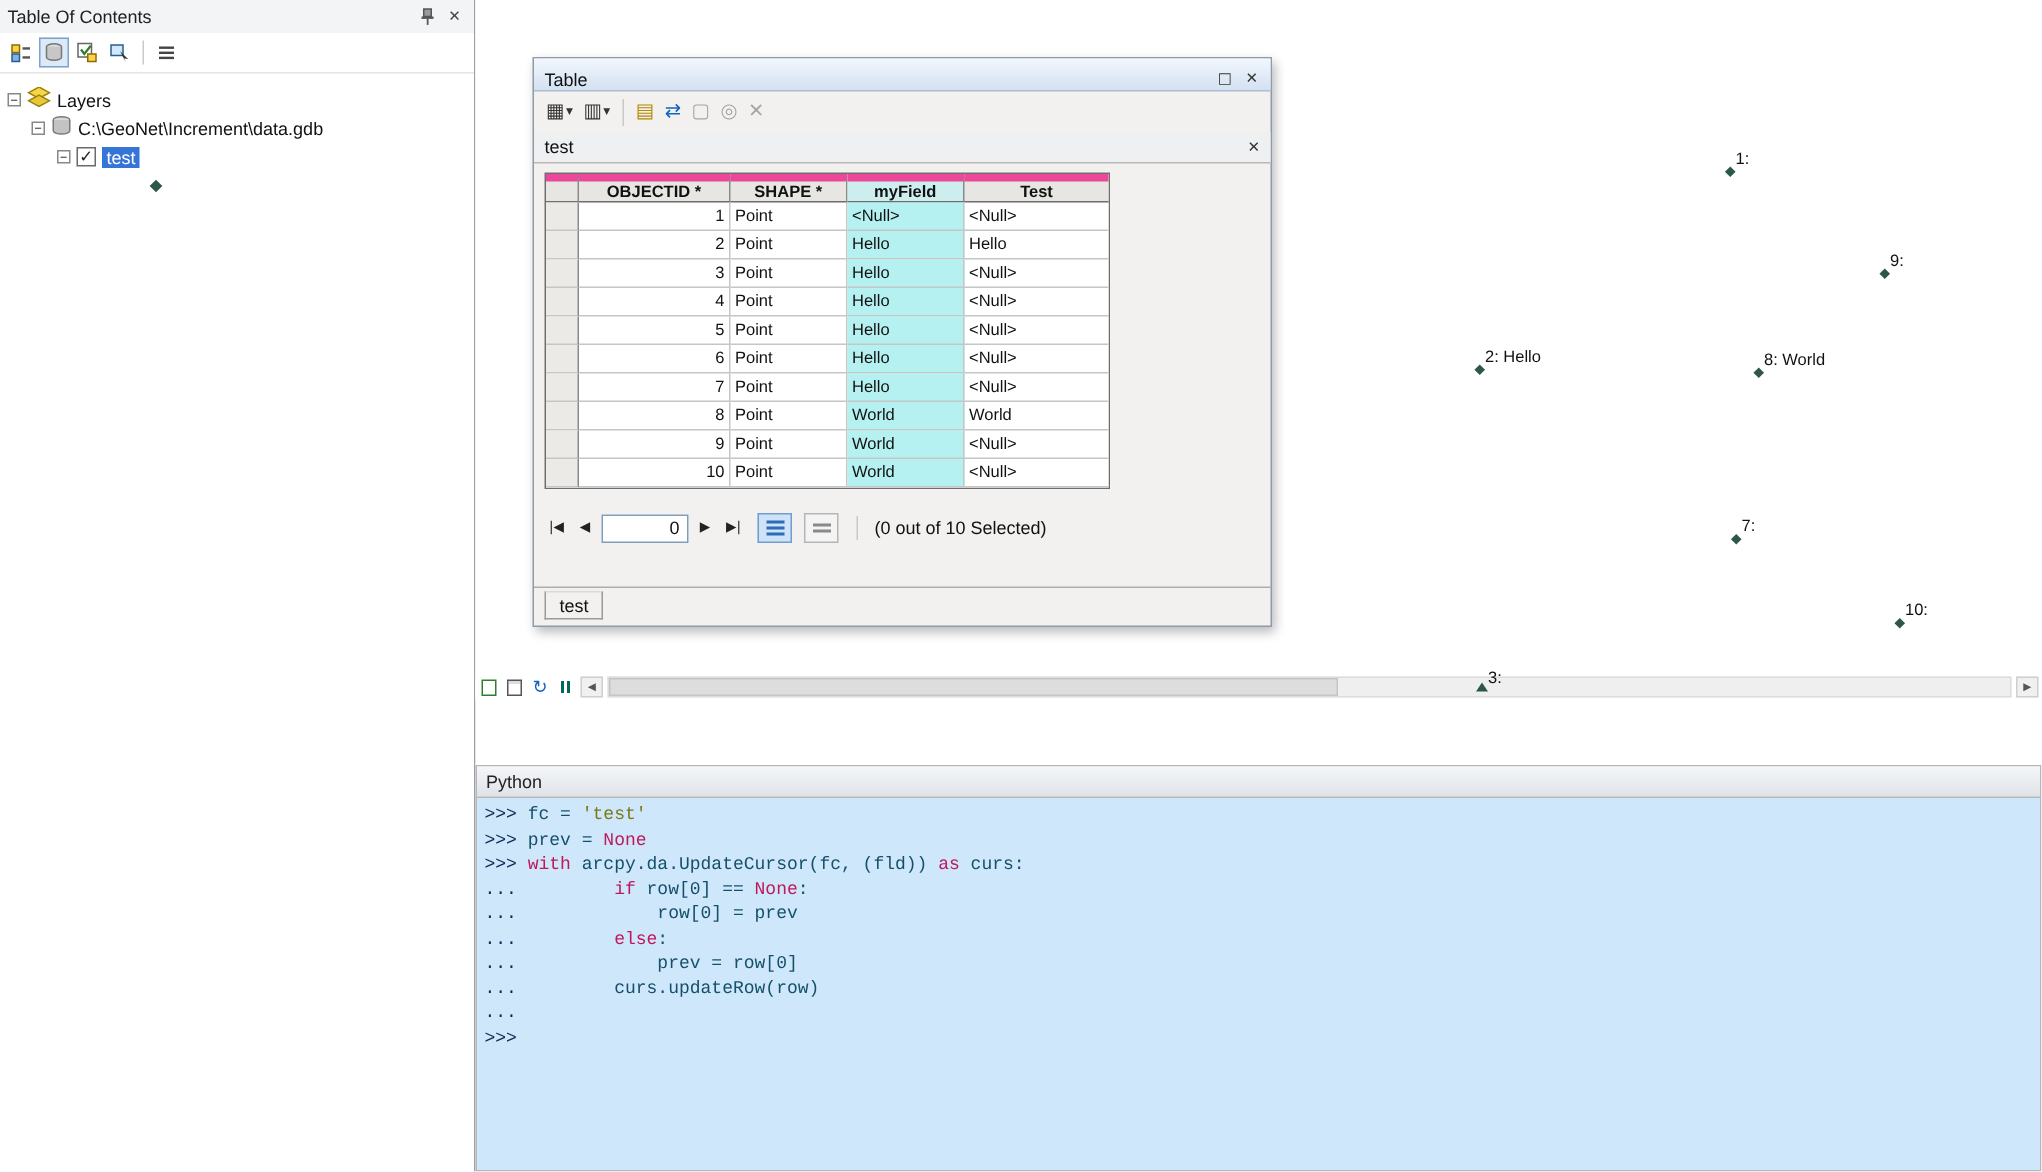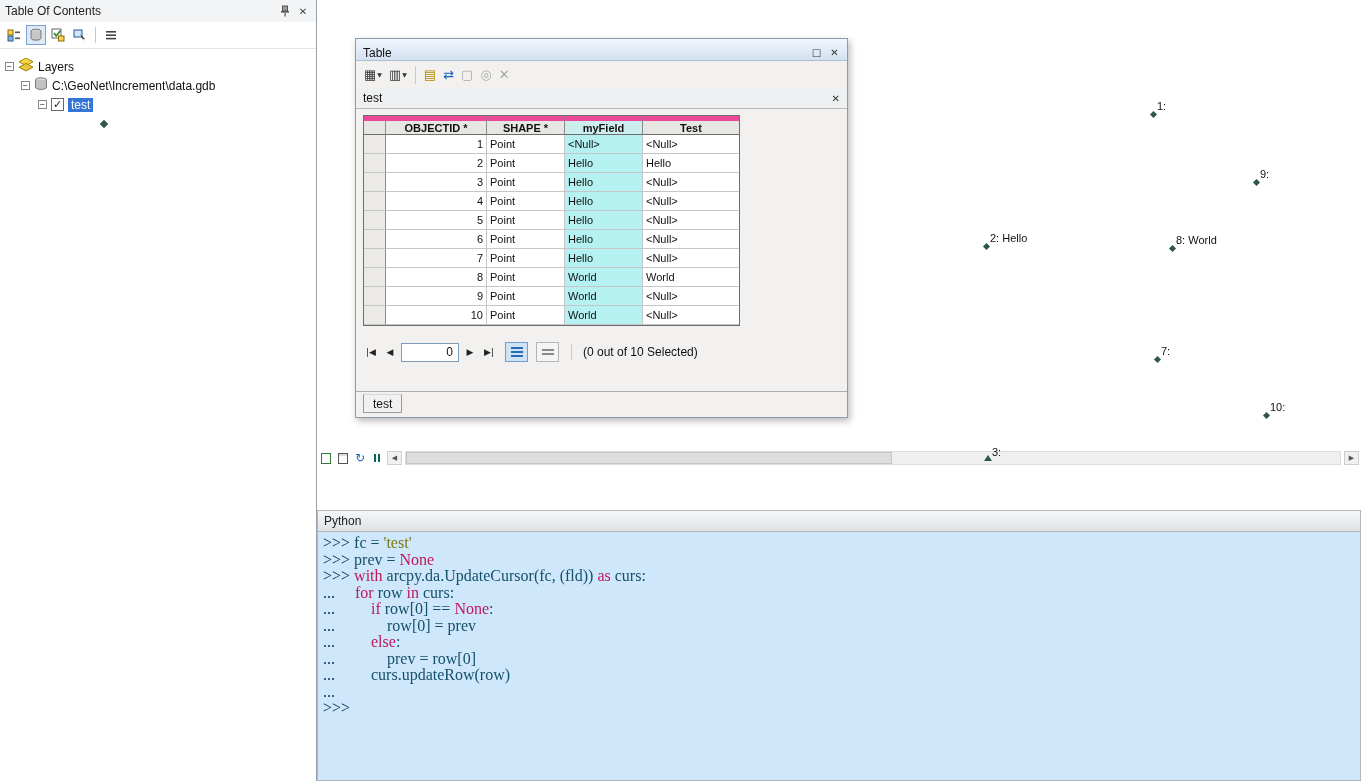--- a/index.html
+++ b/index.html
@@ -48,22 +48,22 @@
   .pause-bars i{display:block;width:2px;height:8px;background:#00695c}
   .scroll-btn{width:15px;height:14px;background:#f0f0f0;border:1px solid #cfcfcf;display:inline-flex;align-items:center;
     justify-content:center;font-size:7px;color:#555;font-family:"DejaVu Sans",sans-serif}
   .scroll-track{flex:1;height:14px;background:#efefef;border:1px solid #dcdcdc;position:relative}
   .scroll-thumb{position:absolute;left:0;top:0;height:12px;width:52%;background:#dddddd;border:1px solid #c5c5c5}
 
   
   .python-panel{position:absolute;left:0;top:510px;width:1044px;height:271px;border:1px solid #b6b6b6;z-index:3}
   .py-title{height:21px;background:linear-gradient(#f4f6f8,#dfe3e8);border-bottom:1px solid #b6b6b6;
     display:flex;align-items:center;padding-left:6px;color:#222}
-  .py-code{height:248px;background:var(--pybg,#cfe7fa);font-family:Liberation Serif, serif;
-    font-size:16px;line-height:16.5px;padding:3px 5px;overflow:hidden}
+  .py-code{height:248px;background:var(--pybg,#cfe7fa);font-family:Liberation Mono, monospace;
+    font-size:12px;line-height:16.5px;padding:3px 5px;overflow:hidden}
   .code-line{white-space:pre}
   .tk-p{color:#0d2a55}
   .tk-t{color:#15506b}
   .tk-k{color:#be185d}
   .tk-s{color:#7a7a17}
 
   
   .table-window{position:absolute;left:38px;top:38px;width:493px;height:380px;background:#f2f1f0;
     border:1px solid #8e9bab;box-shadow:2px 3px 7px rgba(0,0,0,.28);z-index:10}
   .tw-titlebar{height:22px;display:flex;align-items:flex-end;padding:0 4px 0 7px;
@@ -255,21 +255,20 @@
     </div>
 
     <div class="python-panel">
       <div class="py-title">
         <span>Python</span>
       </div>
       <div class="py-code" id="py-code">
           <div class="code-line"><span class="tk-p">&gt;&gt;&gt; </span><span class="tk-t">fc = </span><span class="tk-s">'test'</span></div>
           <div class="code-line"><span class="tk-p">&gt;&gt;&gt; </span><span class="tk-t">prev = </span><span class="tk-k">None</span></div>
           <div class="code-line"><span class="tk-p">&gt;&gt;&gt; </span><span class="tk-k">with</span><span class="tk-t"> arcpy.da.UpdateCursor(fc, (fld)) </span><span class="tk-k">as</span><span class="tk-t"> curs:</span></div>
-          <div class="code-line"><span class="tk-p">... </span><span class="tk-t">    </span><span class="tk-k">for</span><span class="tk-t"> row </span><span class="tk-k">in</span><span class="tk-t"> curs:</span></div>
           <div class="code-line"><span class="tk-p">... </span><span class="tk-t">        </span><span class="tk-k">if</span><span class="tk-t"> row[0] == </span><span class="tk-k">None</span><span class="tk-t">:</span></div>
           <div class="code-line"><span class="tk-p">... </span><span class="tk-t">            row[0] = prev</span></div>
           <div class="code-line"><span class="tk-p">... </span><span class="tk-t">        </span><span class="tk-k">else</span><span class="tk-t">:</span></div>
           <div class="code-line"><span class="tk-p">... </span><span class="tk-t">            prev = row[0]</span></div>
           <div class="code-line"><span class="tk-p">... </span><span class="tk-t">        curs.updateRow(row)</span></div>
           <div class="code-line"><span class="tk-p">...</span></div>
           <div class="code-line"><span class="tk-p">&gt;&gt;&gt;</span></div>
         </div>
     </div>
 

